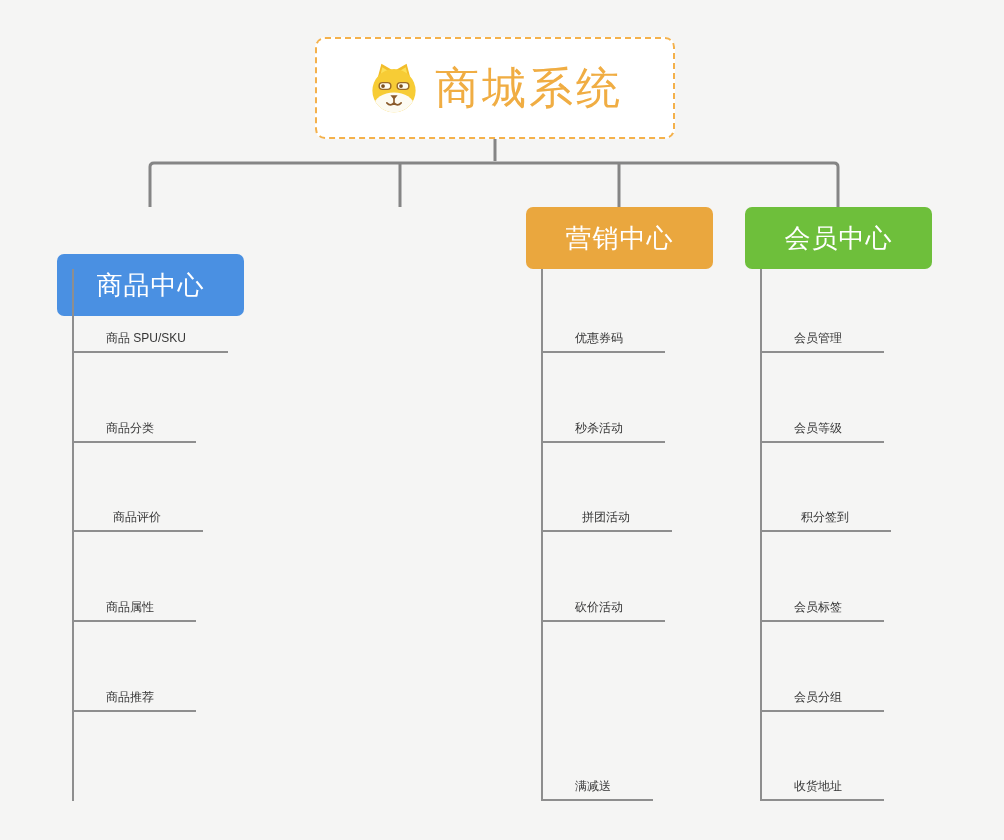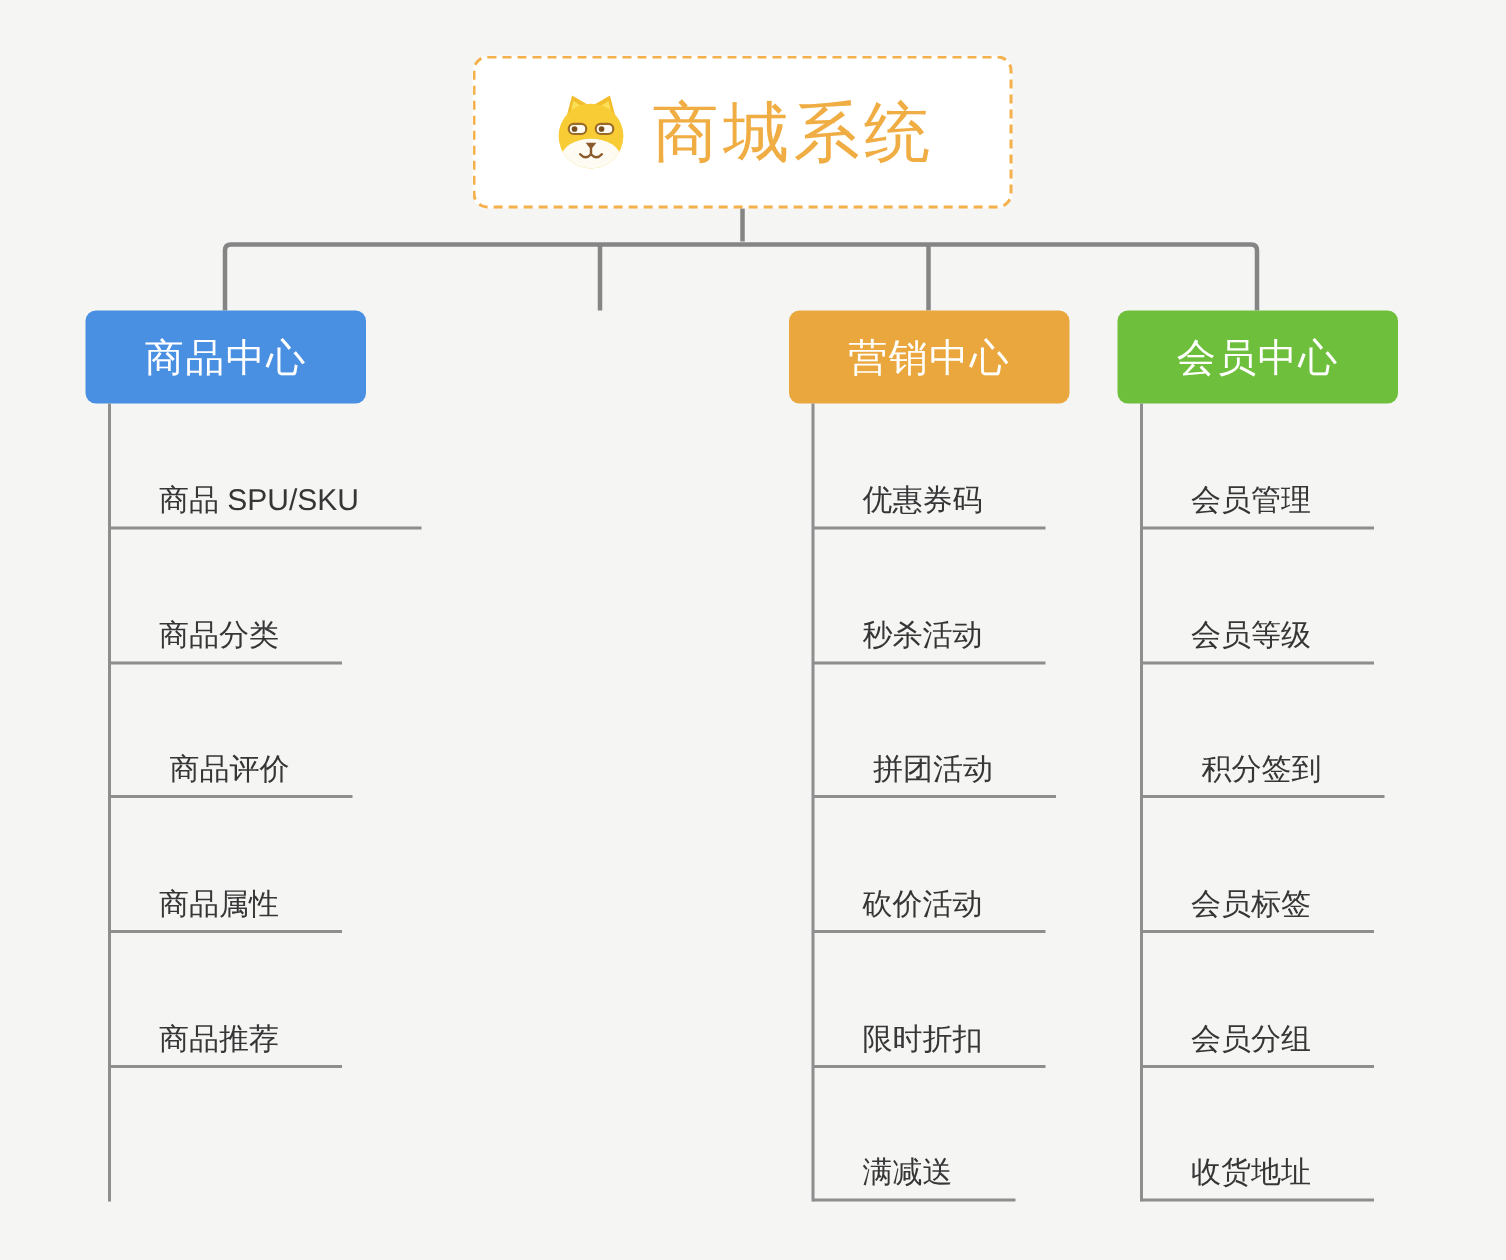--- a/index.html
+++ b/index.html
@@ -78,21 +78,21 @@
   }
   .item {
     position: absolute;
     left: 16px;
     height: 42px;
     box-sizing: border-box;
     padding: 0 42px 4px 33px;
     border-bottom: 2px solid #8e8e8e;
     display: flex;
     align-items: flex-end;
-    font-size: 20px;
+    font-size: 12px;
     color: #363636;
     white-space: nowrap;
     cursor: pointer;
   }
   .i1 { top: 104px; }
   .i2 { top: 194px; }
   .i3 { top: 283px; padding-left: 40px; }
   .i4 { top: 373px; }
   .i5 { top: 463px; }
   .i6 { top: 552px; }
@@ -126,38 +126,37 @@
       <rect x="33.5" y="24" width="13" height="7.5" rx="3.7" fill="#fffdf3" stroke="#9a6b28" stroke-width="1.6"></rect>
       <circle cx="17.8" cy="27.8" r="2.1" fill="#7b4f1d"></circle>
       <circle cx="37.8" cy="27.8" r="2.1" fill="#7b4f1d"></circle>
       <path d="M26 38 h8 l-4 5 z" fill="#8a5a2b"></path>
       <path d="M30 42 v4 M22 46.5 q4 4.5 8 0 q4 4.5 8 0" fill="none" stroke="#8a5a2b" stroke-width="1.8" stroke-linecap="round"></path>
     </svg>
     <span class="root-title">商城系统</span>
   </div>
 
   <div class="column col-0">
-    <div class="branch-header" style="background-color: rgb(74, 144, 226);">商品中心</div>
+    <div class="branch-header" style="background-color: rgb(74, 144, 226); margin-top: 47px;">商品中心</div>
     <div class="spine"></div>
     <div class="item i1">商品 SPU/SKU</div>
     <div class="item i2">商品分类</div>
     <div class="item i3">商品评价</div>
     <div class="item i4">商品属性</div>
     <div class="item i5">商品推荐</div>
   </div>
 
 
   <div class="column col-2">
     <div class="branch-header" style="background-color: rgb(234, 167, 62);">营销中心</div>
     <div class="spine"></div>
     <div class="item i1">优惠券码</div>
     <div class="item i2">秒杀活动</div>
     <div class="item i3">拼团活动</div>
     <div class="item i4">砍价活动</div>
-    <div class="item i5">限时折扣</div>
     <div class="item i6">满减送</div>
   </div>
 
   <div class="column col-3">
     <div class="branch-header" style="background-color: rgb(110, 191, 59);">会员中心</div>
     <div class="spine"></div>
     <div class="item i1">会员管理</div>
     <div class="item i2">会员等级</div>
     <div class="item i3">积分签到</div>
     <div class="item i4">会员标签</div>

